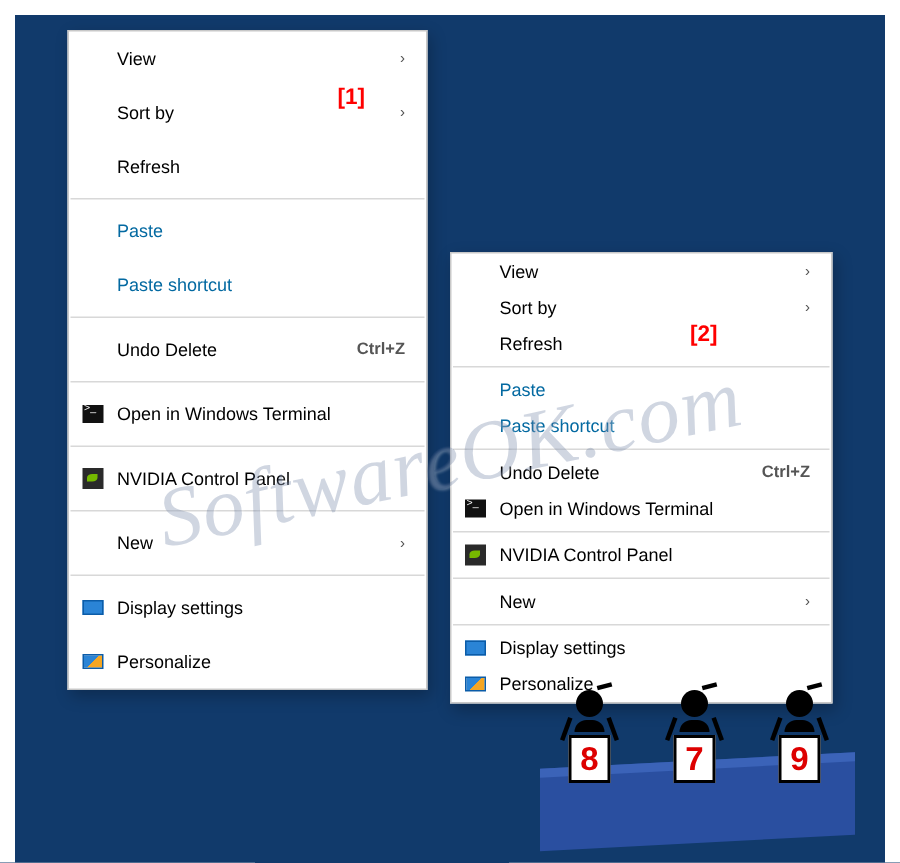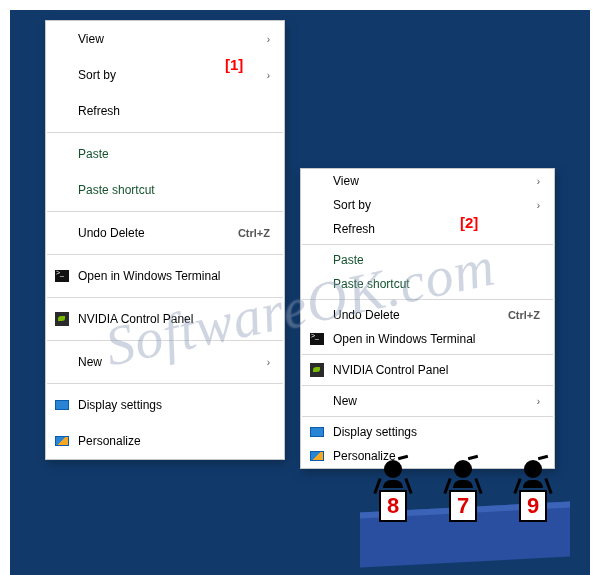--- a/index.html
+++ b/index.html
@@ -31,21 +31,21 @@
   .menu2 { left: 290px; top: 158px; width: 255px; }
   .menu-item {
     display: flex;
     align-items: center;
     padding: 0 14px 0 32px;
     position: relative;
     cursor: default;
   }
   .menu1 .menu-item { height: 36px; }
   .menu2 .menu-item { height: 24px; }
-  .menu-item.disabled { color: #14532d; }
+  .menu-item.disabled { color: #0369a1; }
   .menu-item .label { flex: 1; }
   .menu-item .shortcut { color: #555; font-size: 11px; font-weight: bold; }
   .menu-item .submenu-arrow {
     font-size: 10px;
     color: #555;
     margin-left: 10px;
   }
   .separator {
     height: 1px;
     background: #d8d8d8;

